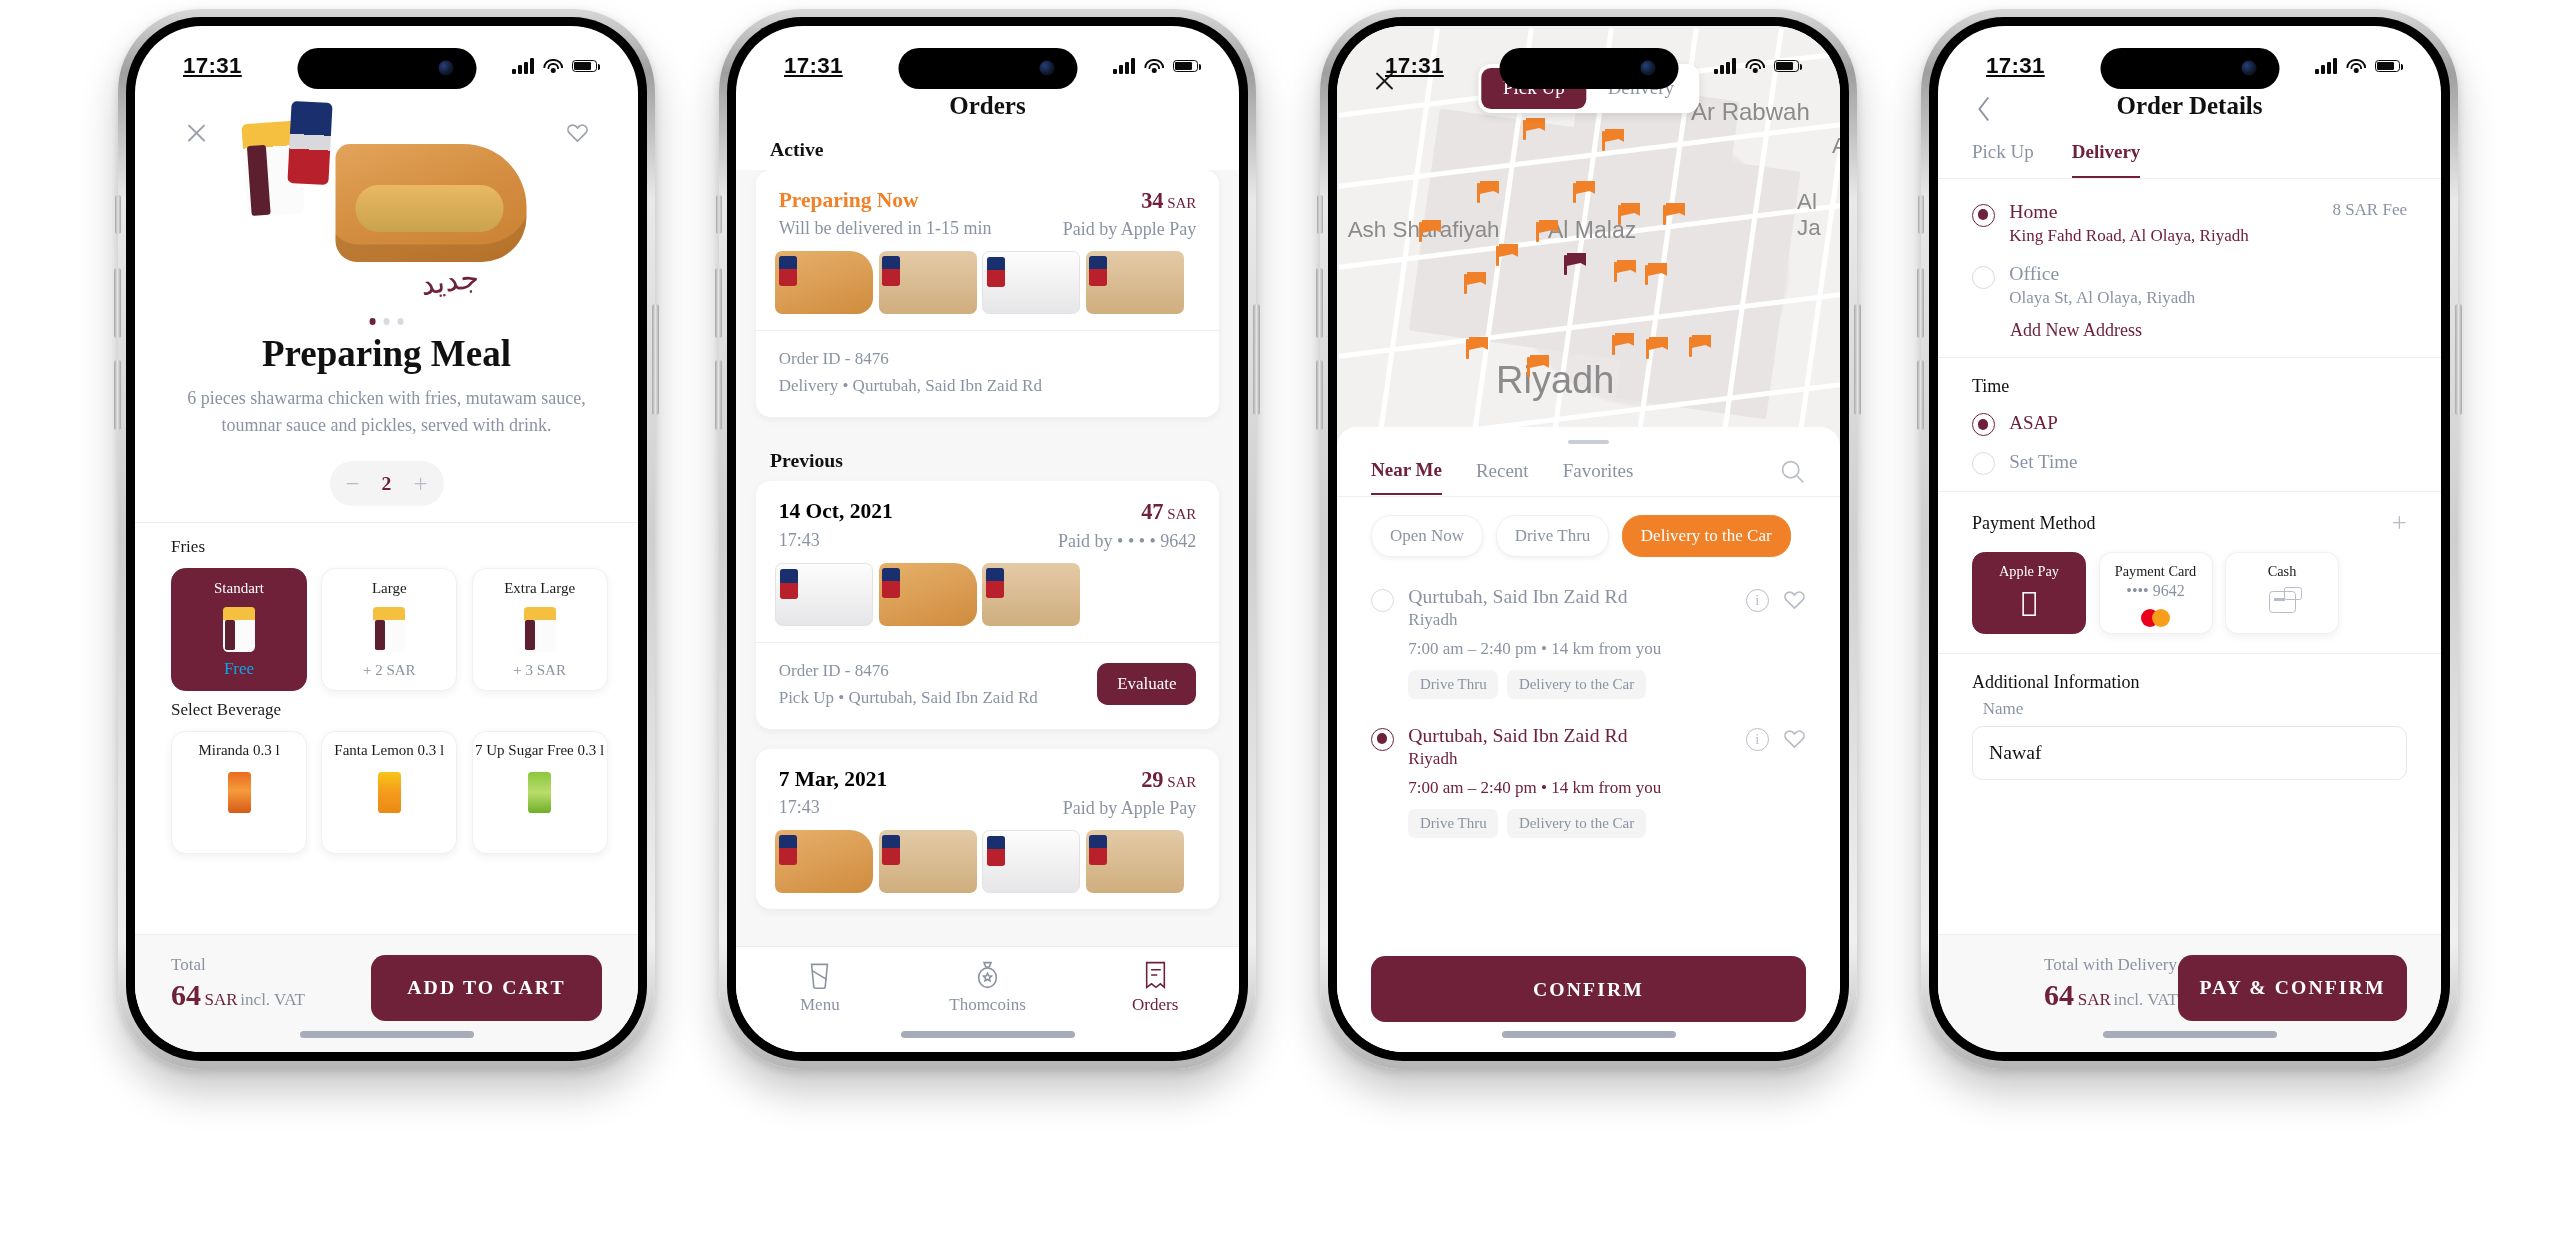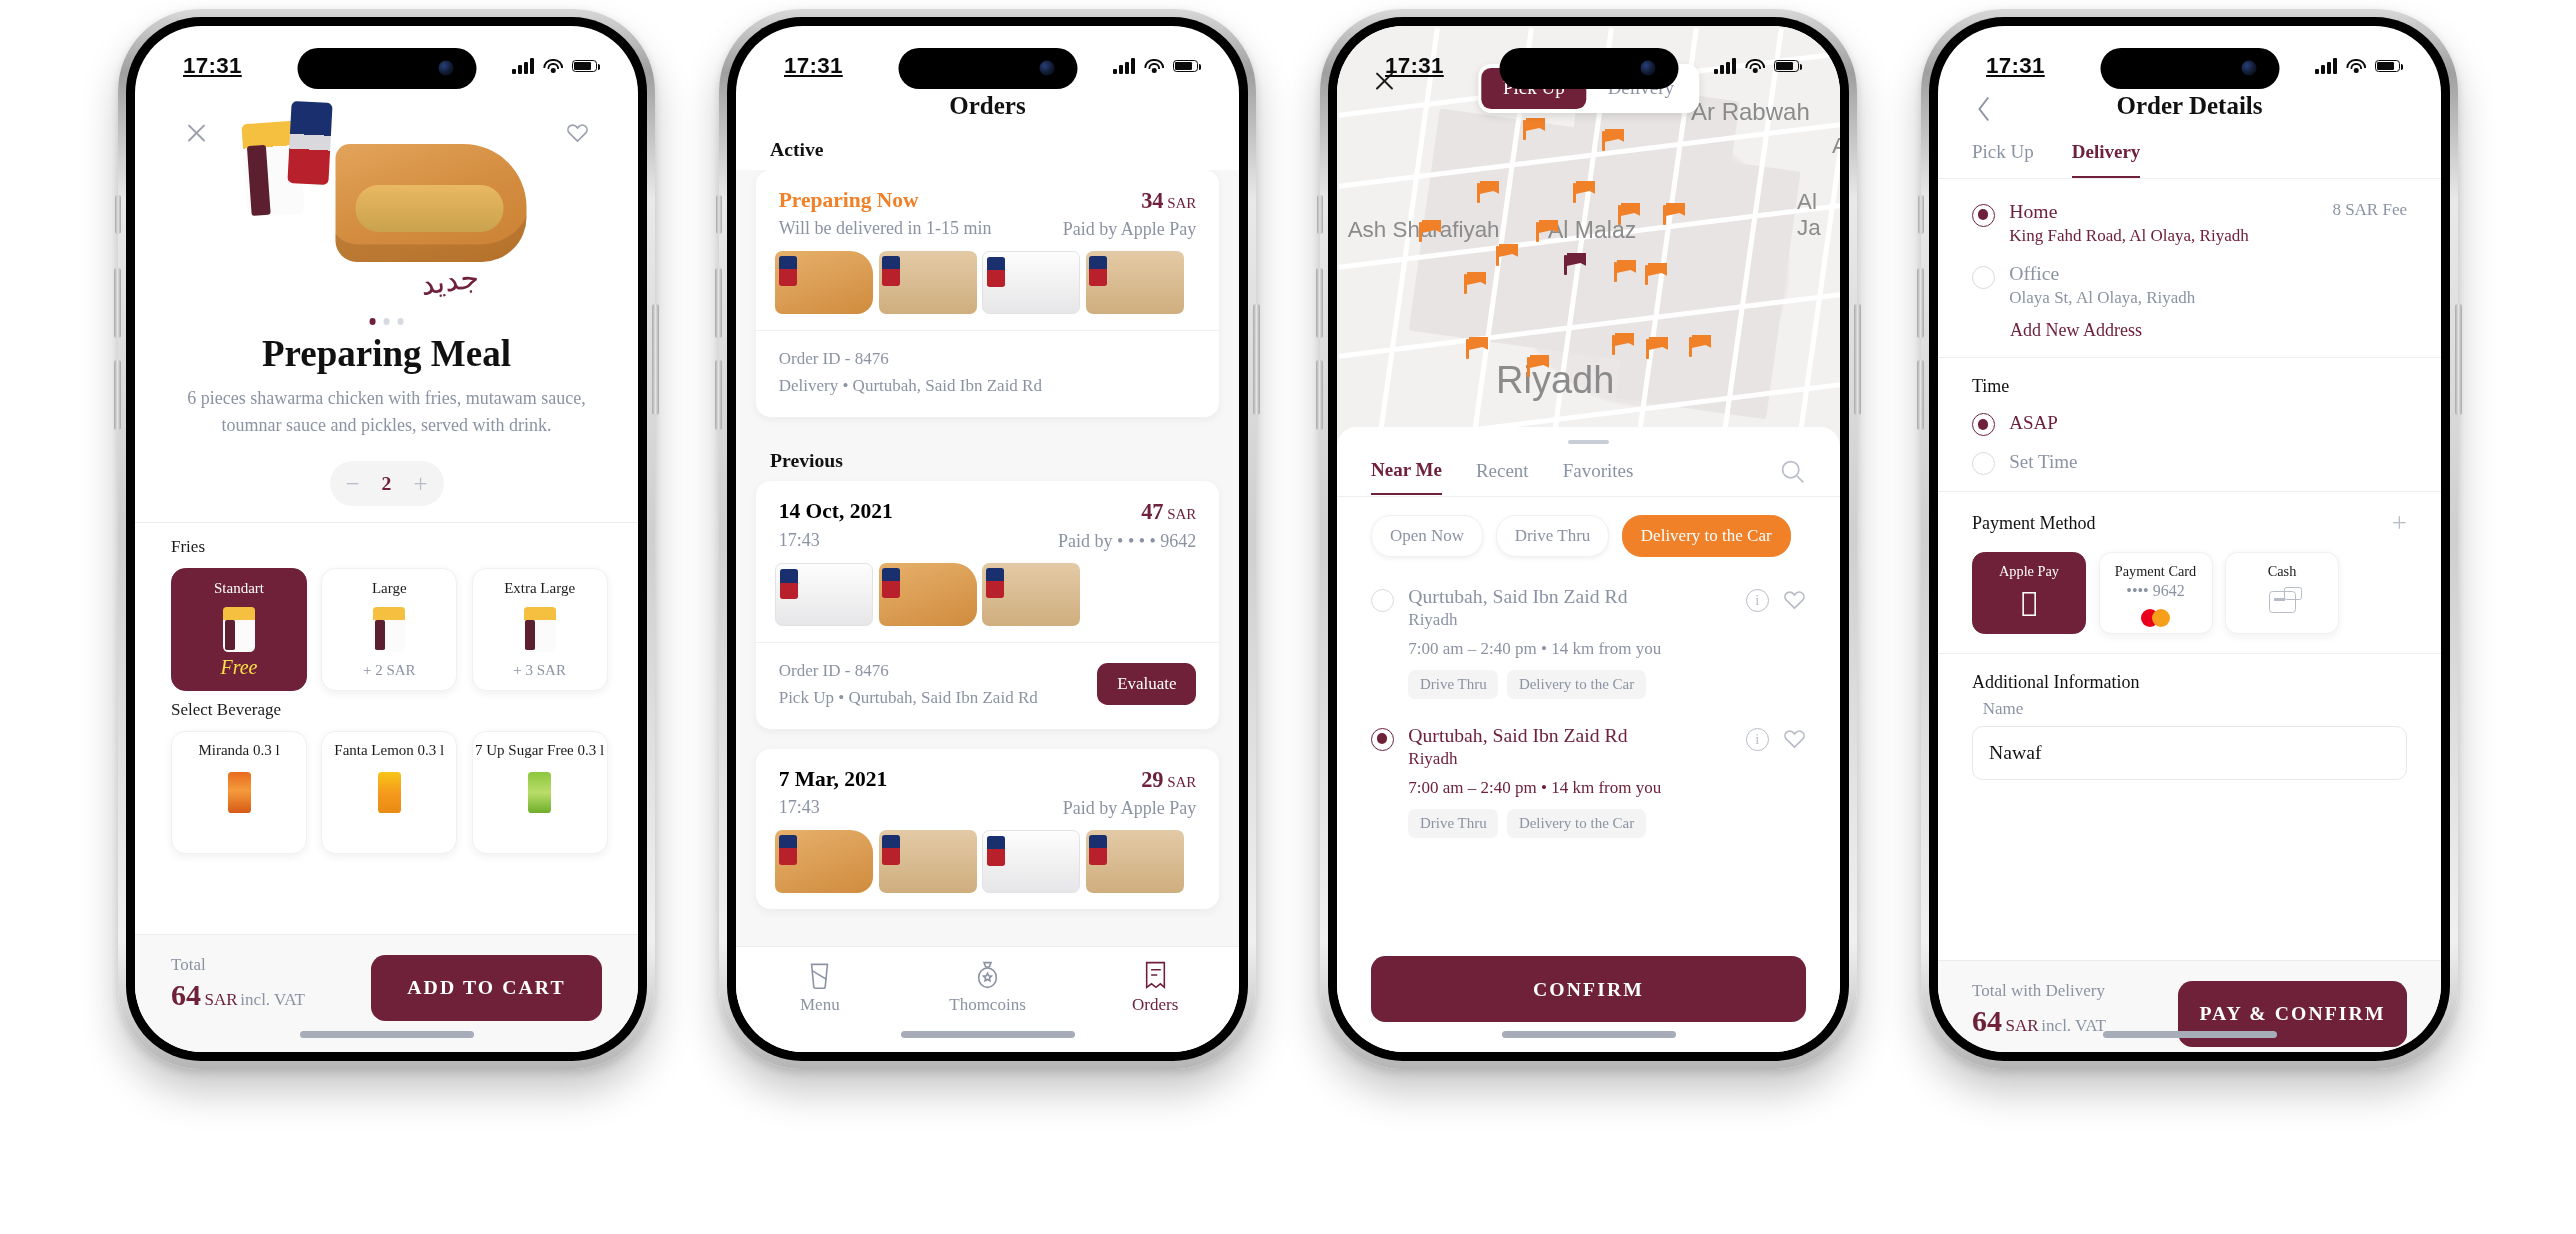--- a/index.html
+++ b/index.html
@@ -153,21 +153,21 @@
   .opt-row { display:flex; gap:14.3px; padding:10.7px 0 9px 36px; }
   .opt {
     width:136px; height:123px; border-radius:14.3px; background:#fff; border:0.9px solid #eff0f2;
     box-shadow:0 2.7px 8px rgba(0,0,0,.06); flex:0 0 auto;
     display:flex; flex-direction:column; align-items:center; padding-top:10.7px;
   }
   .opt.sel { background:#6e2139; border-color:#6e2139; box-shadow:none; }
   .opt .on-name { font-size:15px; color:#1b1b1b; }
   .opt.sel .on-name { color:#fff; }
   .opt .on-price { font-size:15px; color:#8b93a3; margin-top:auto; margin-bottom:10.7px; }
-  .opt.sel .on-price { color:#fde047; font-size:20px;font-style:italic; }
+  .opt.sel .on-price { color:#0ea5e9; font-size:17px; }
   .frybox{
     width:32px;height:45px;margin-top:10.7px;
     background:linear-gradient(180deg,#f5c040 0 28%, #fbfbfb 28% 100%);
     border-radius:3.6px 3.6px 5.4px 5.4px; position:relative;
   }
   .frybox:before{content:"";position:absolute;left:1.8px;top:12.5px;width:9.8px;height:30px;background:#5b1f30;border-radius:1.8px;}
   .can{ width:23px;height:41px;border-radius:3.6px;margin-top:12.5px; }
   .can.mirinda{ background:linear-gradient(180deg,#e86a1f,#f59b3c 45%,#d65a16); }
   .can.fanta{ background:linear-gradient(180deg,#f7c617,#f59b1c 50%,#e98a12); }
   .can.sevenup{ background:linear-gradient(180deg,#8cc63e,#b9dd6a 50%,#6fae2a); }
@@ -302,21 +302,21 @@
   .mc i{ width:18px;height:18px;border-radius:50%;display:block; }
   .mc i:first-child{ background:#eb001b } .mc i:last-child{ background:#f79e1b; margin-left:-7.2px; }
   .cashico{ width:27px;height:21.5px;border:1.8px solid #b7bcc6;border-radius:3.6px;margin-top:10.7px;position:relative;}
   .cashico:after{content:"";position:absolute;left:4.5px;top:6.3px;width:10.7px;height:2.7px;background:#b7bcc6;}
   .cashico:before{content:"";position:absolute;right:-7.2px;top:-5.4px;width:16px;height:11.6px;border:1.8px solid #b7bcc6;border-radius:2.7px;}
   .field-lab { font-size:17px; color:#8b93a3; padding:5.4px 0 7.2px 10.7px; }
   .field { width:100%; height:54px; border:0.9px solid #e6e7ea; border-radius:10.7px; background:#fff;
            font-family:"Liberation Serif", serif; font-size:19.7px; color:#111; padding:0 16px; }
   .p4-bar {
     margin-top:auto; flex:0 0 auto; background:#f8f8f8; border-top:0.9px solid #ececee;
-    padding:19.7px 34px 0; height:92px; display:flex; align-items:flex-start; justify-content:space-between;
+    padding:19.7px 34px 0; height:118px; display:flex; align-items:flex-start; justify-content:flex-end;
   }
   .btn-pay { width:229px; height:66px; }
 </style>
 </head>
 <body>
 
 <div class="stage">
 
   <div class="phone">
     <span class="side-btn sb-silent"></span>

